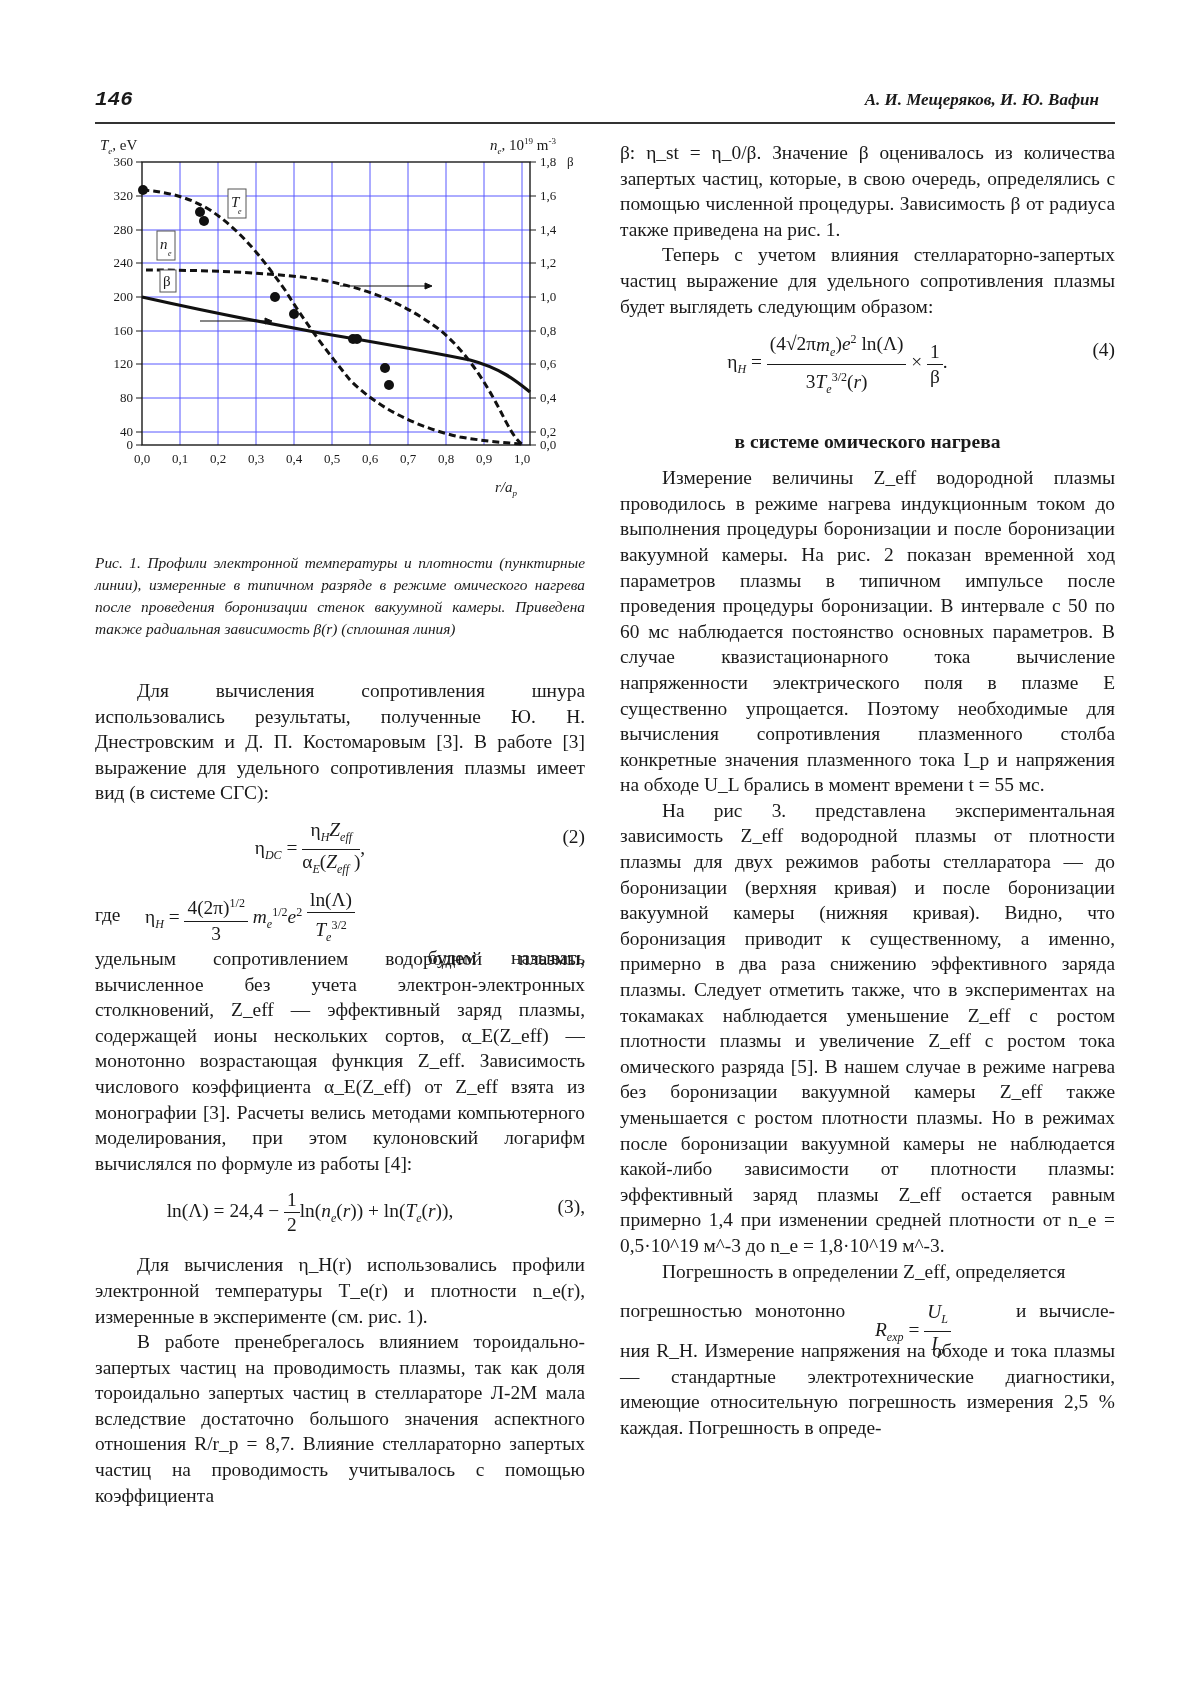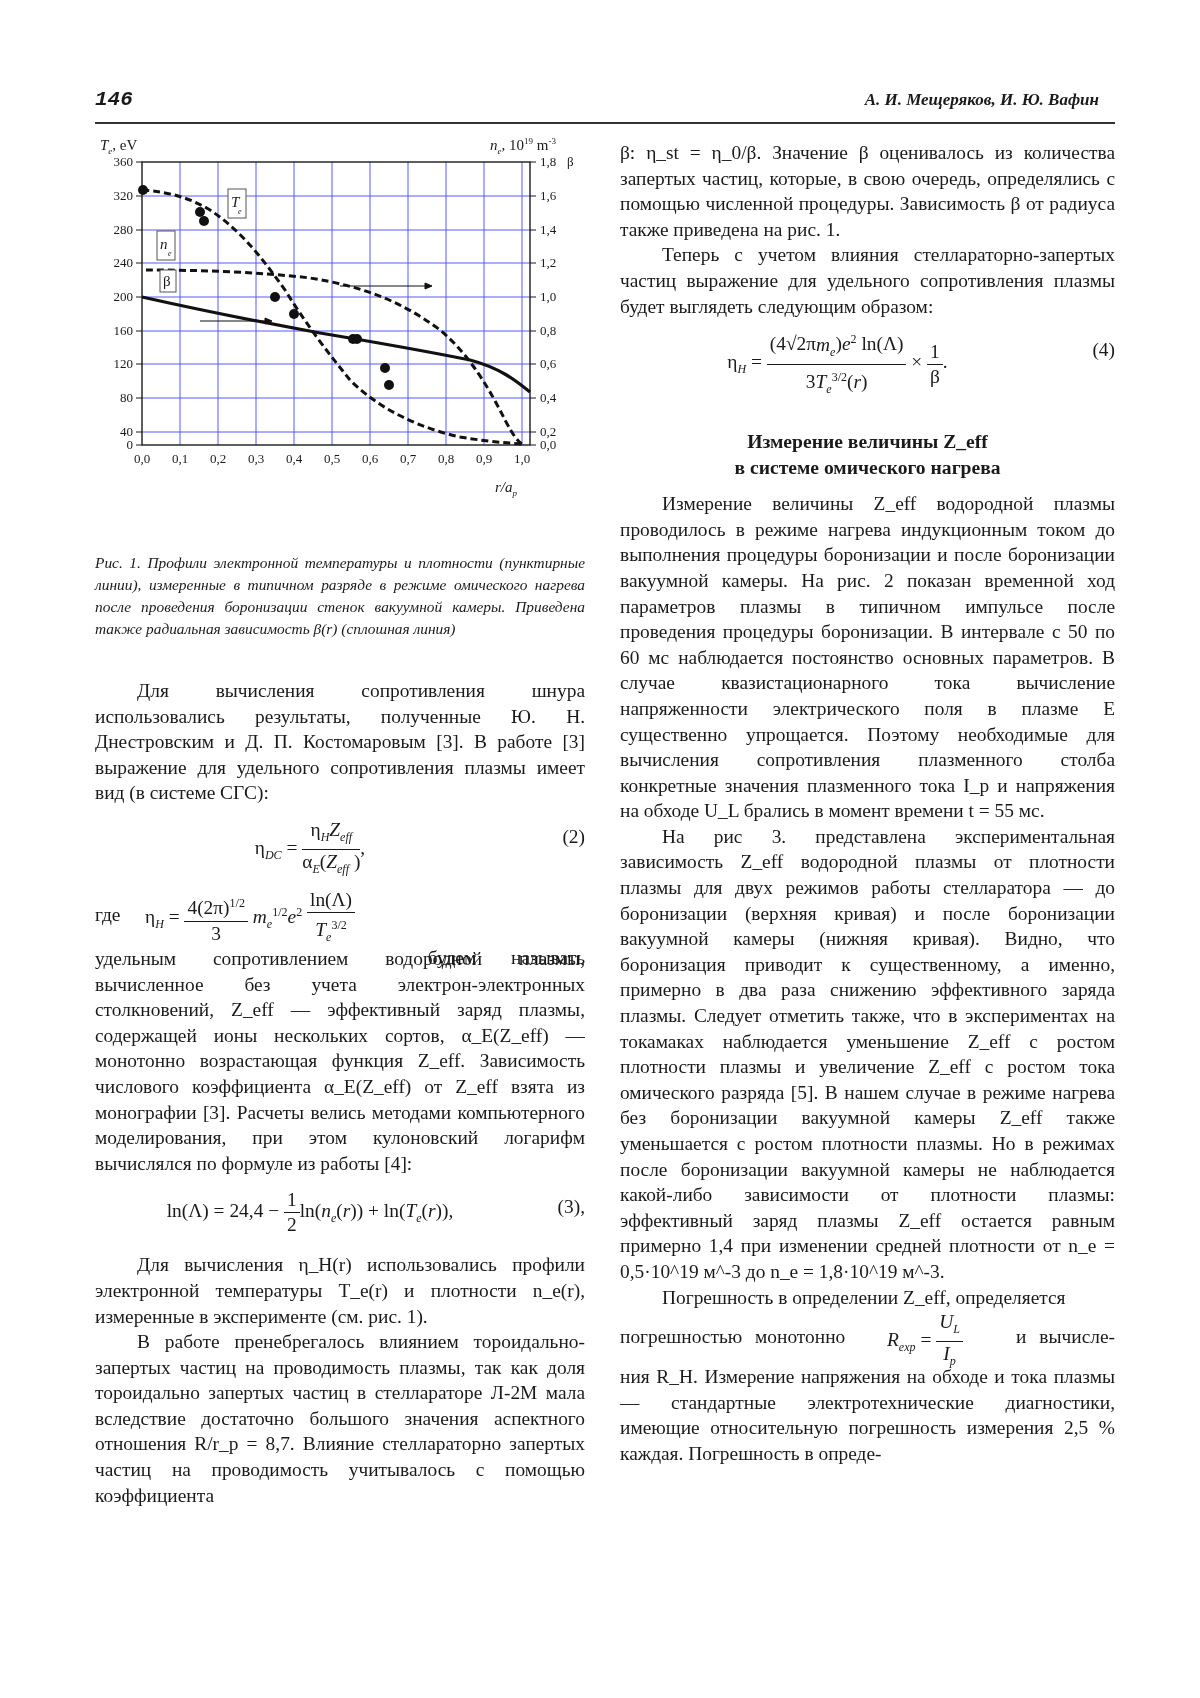--- a/index.html
+++ b/index.html
@@ -193,25 +193,24 @@
 </div>
 
 <div class="col col-right" style="top:140px;">
   <p class="p">β: η_st = η_0/β. Значение β оценивалось из количества запертых частиц, которые, в свою очередь, определялись с помощью численной процедуры. Зависимость β от радиуса также приведена на рис. 1.</p>
   <p class="p indent">Теперь с учетом влияния стеллараторно-запертых частиц выражение для удельного сопротивления плазмы будет выглядеть следующим образом:</p>
   <div class="eq" style="height:74px;">
     <div class="body" style="top:8px;">η<sub><i>H</i></sub> = <span class="frac"><span class="n">(4√2π<i>m<sub>e</sub></i>)<i>e</i><sup>2</sup> ln(Λ)</span><span class="d">3<i>T</i><sub><i>e</i></sub><sup>3/2</sup>(<i>r</i>)</span></span> × <span class="frac"><span class="n">1</span><span class="d">β</span></span>.</div>
     <span class="num">(4)</span>
   </div>
   <div style="height:36px;"></div>
-  <p class="heading">Измерение величины Z_eff</p>
   <p class="heading">в системе омического нагрева</p>
   <div style="height:10px;"></div>
   <p class="p indent">Измерение величины Z_eff водородной плазмы проводилось в режиме нагрева индукционным током до выполнения процедуры боронизации и после боронизации вакуумной камеры. На рис. 2 показан временной ход параметров плазмы в типичном импульсе после проведения процедуры боронизации. В интервале с 50 по 60 мс наблюдается постоянство основных параметров. В случае квазистационарного тока вычисление напряженности электрического поля в плазме E существенно упрощается. Поэтому необходимые для вычисления сопротивления плазменного столба конкретные значения плазменного тока I_p и напряжения на обходе U_L брались в момент времени t = 55 мс.</p>
   <p class="p indent">На рис 3. представлена экспериментальная зависимость Z_eff водородной плазмы от плотности плазмы для двух режимов работы стелларатора — до боронизации (верхняя кривая) и после боронизации вакуумной камеры (нижняя кривая). Видно, что боронизация приводит к существенному, а именно, примерно в два раза снижению эффективного заряда плазмы. Следует отметить также, что в экспериментах на токамаках наблюдается уменьшение Z_eff с ростом плотности плазмы и увеличение Z_eff с ростом тока омического разряда [5]. В нашем случае в режиме нагрева без боронизации вакуумной камеры Z_eff также уменьшается с ростом плотности плазмы. Но в режимах после боронизации вакуумной камеры не наблюдается какой-либо зависимости от плотности плазмы: эффективный заряд плазмы Z_eff остается равным примерно 1,4 при изменении средней плотности от n_e = 0,5·10^19 м^-3 до n_e = 1,8·10^19 м^-3.</p>
   <p class="p indent">Погрешность в определении Z_eff, определяется</p>
   <div style="position:relative;height:54px;">
     <span style="position:absolute;left:0;top:14px;word-spacing:8px;">погрешностью монотонно</span>
-    <span style="position:absolute;left:255px;top:0;margin-left:12px;"><i>R<sub>exp</sub></i> = <span class="frac"><span class="n"><i>U<sub>L</sub></i></span><span class="d"><i>I<sub>p</sub></i></span></span></span>
+    <span style="position:absolute;left:255px;top:16px;"><i>R<sub>exp</sub></i> = <span class="frac"><span class="n"><i>U<sub>L</sub></i></span><span class="d"><i>I<sub>p</sub></i></span></span></span>
     <span style="position:absolute;right:0;top:14px;word-spacing:8px;">и вычисле-</span>
   </div>
   <p class="p">ния R_H. Измерение напряжения на обходе и тока плазмы — стандартные электротехнические диагностики, имеющие относительную погрешность измерения 2,5 % каждая. Погрешность в опреде-</p>
 </div>
 
 </body></html>

